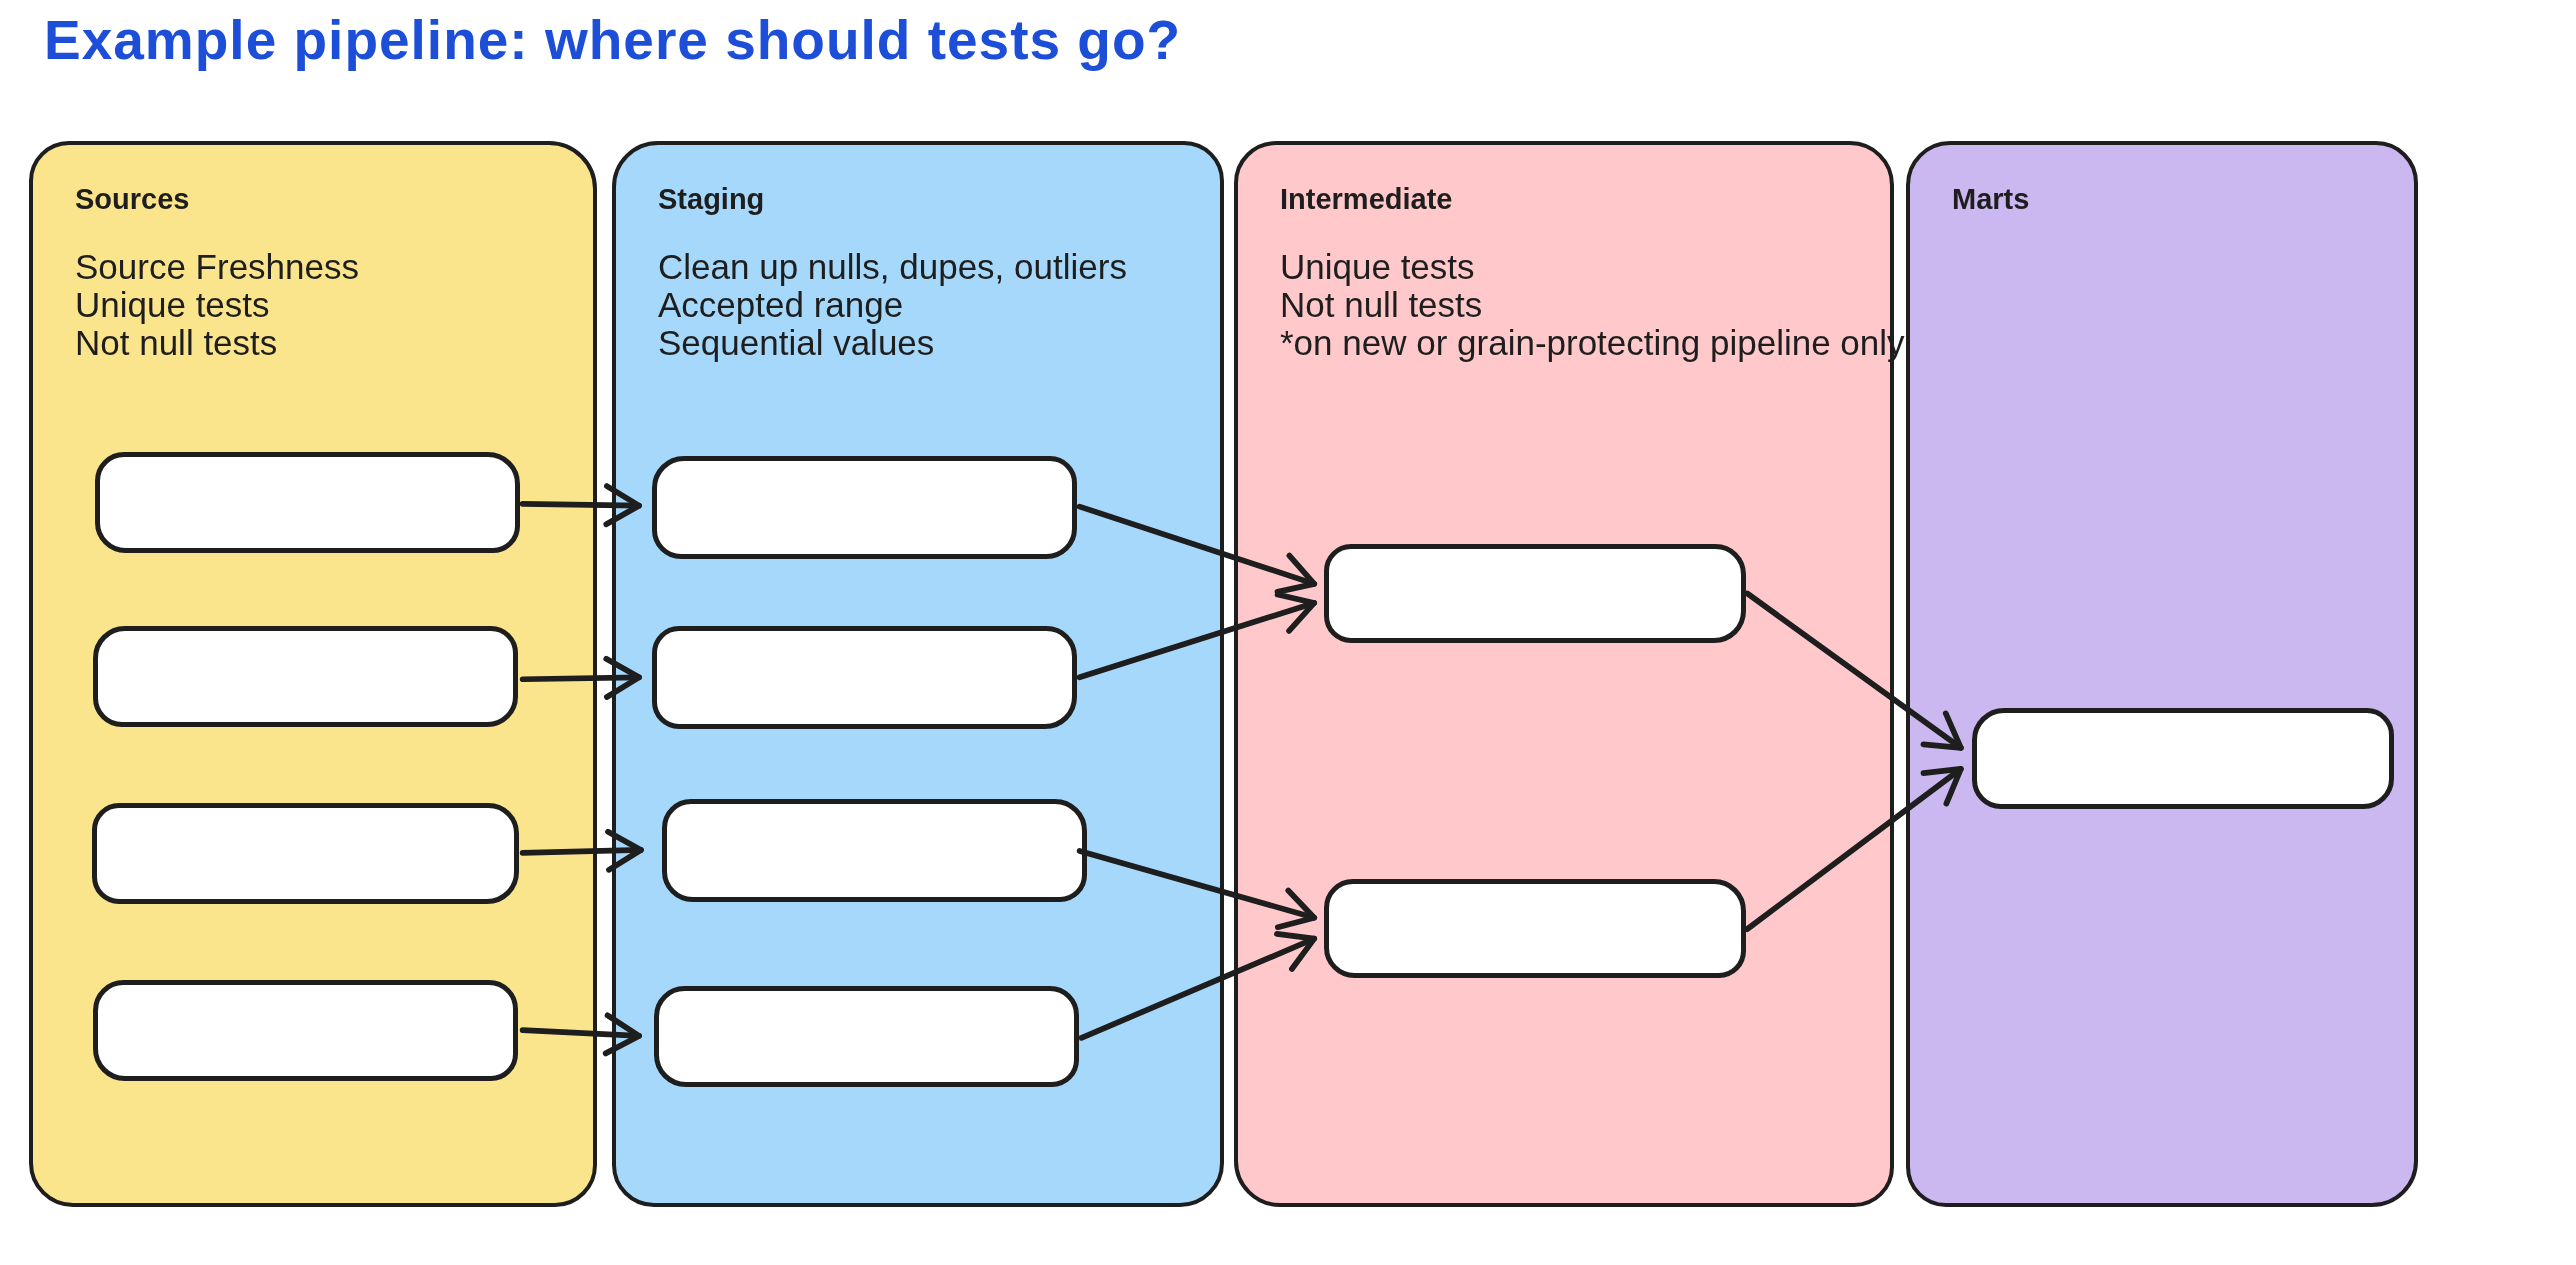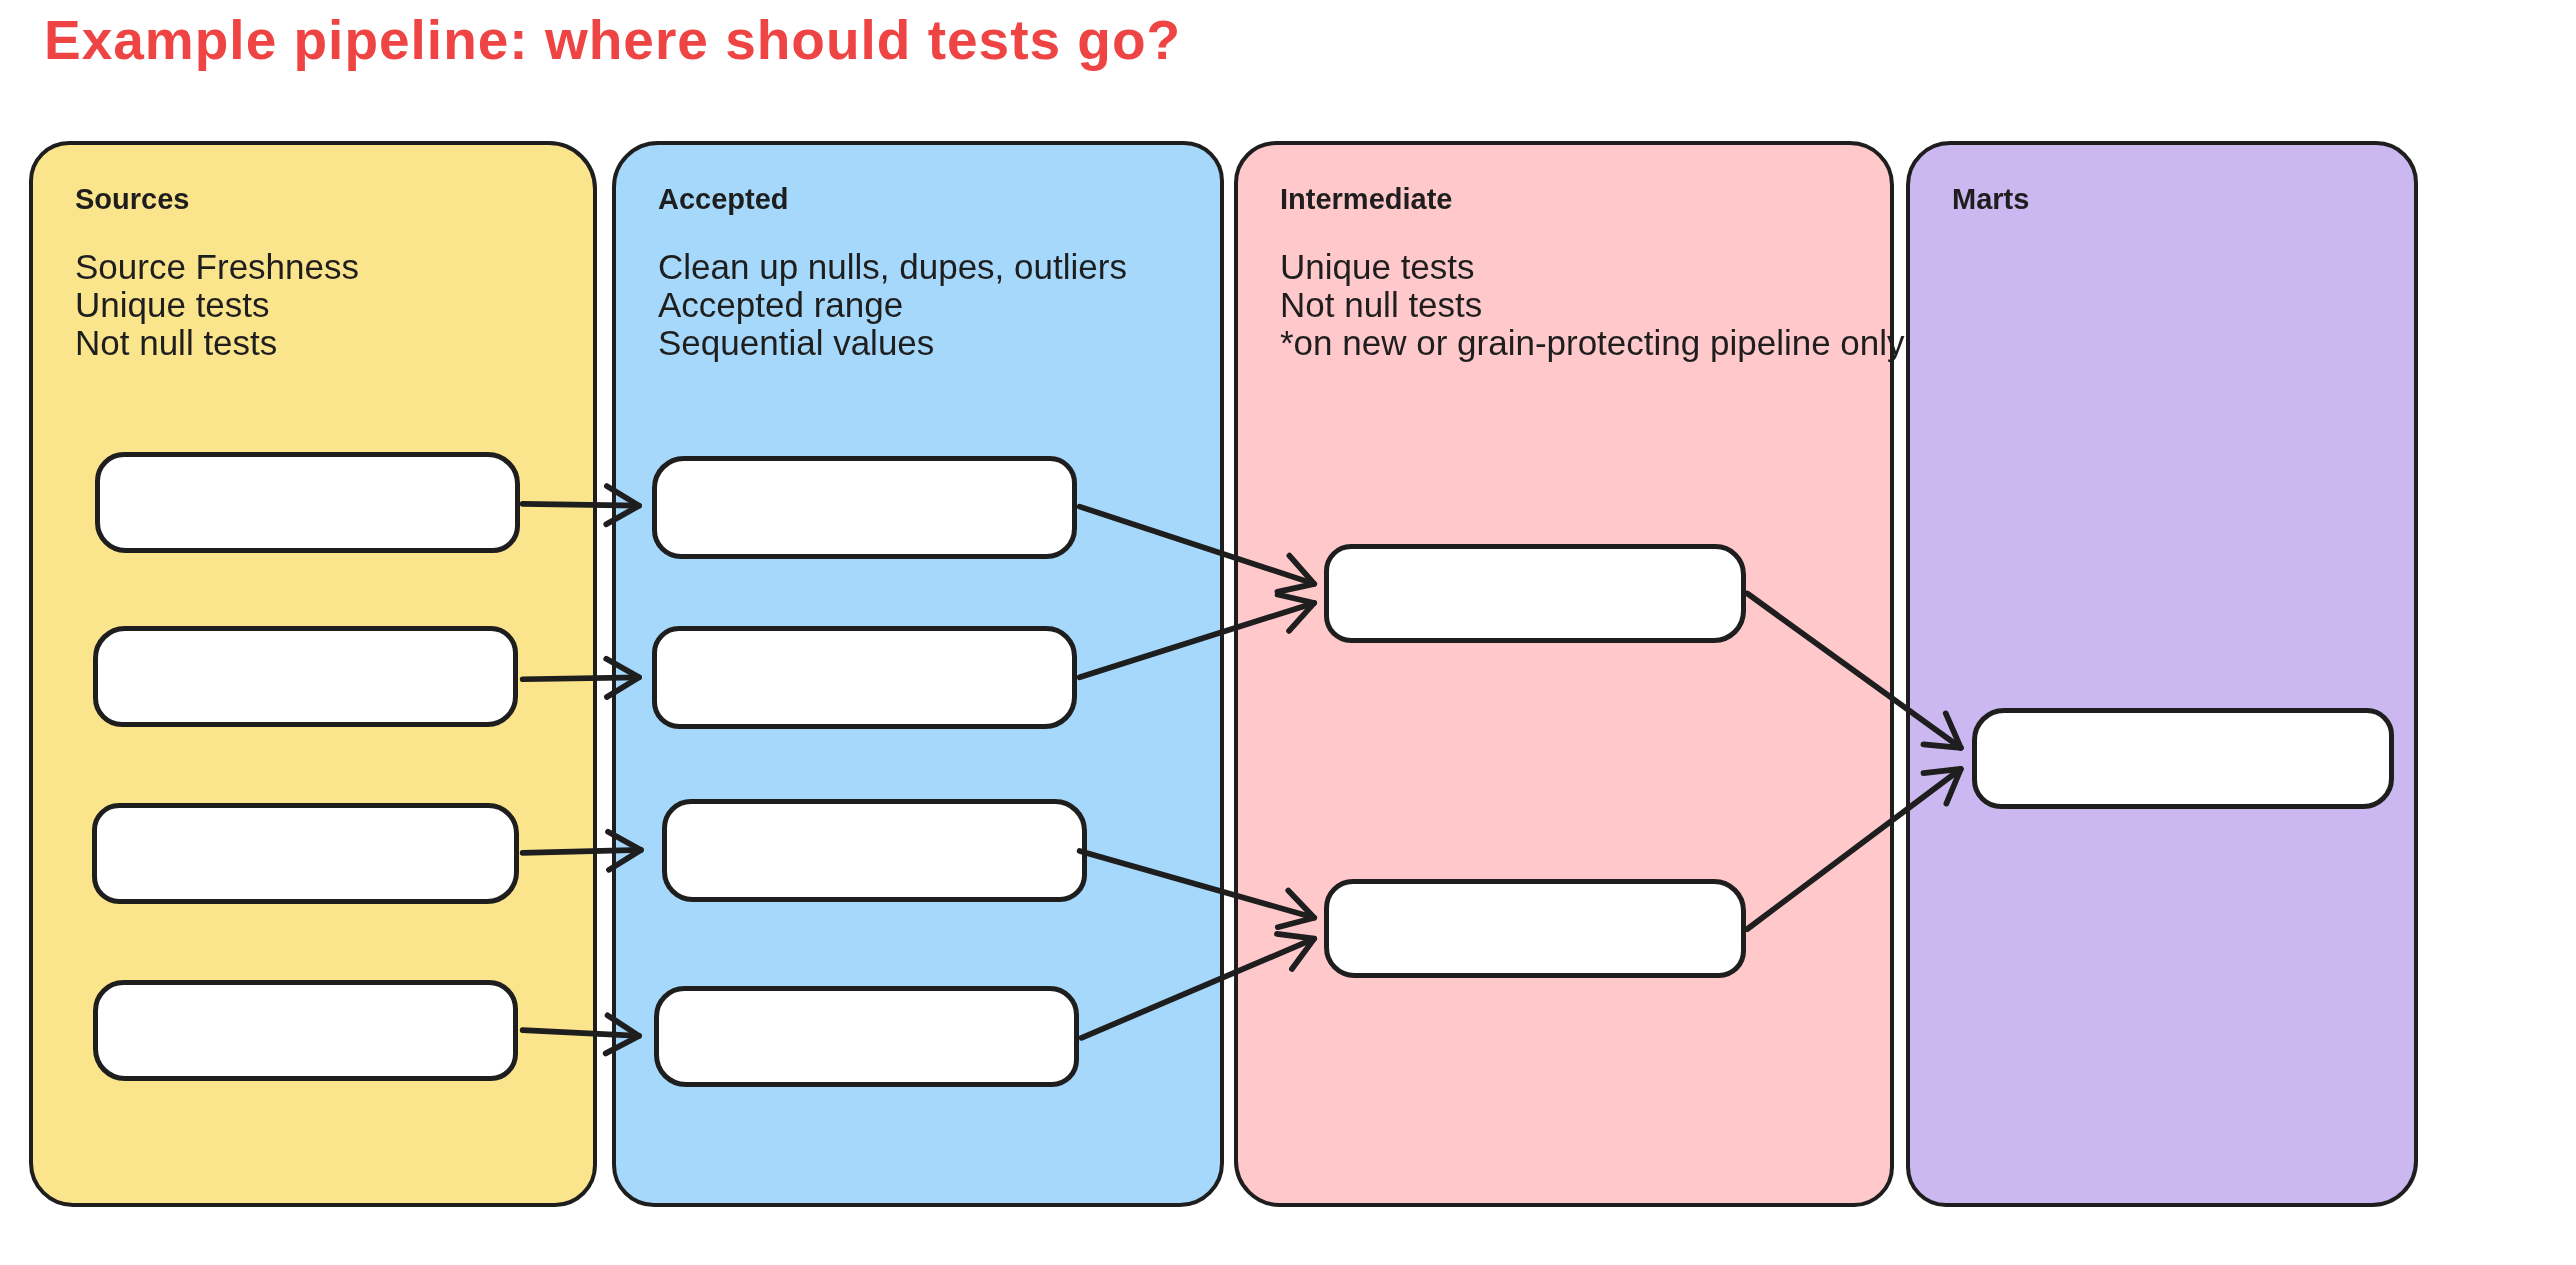--- a/index.html
+++ b/index.html
@@ -2,21 +2,21 @@
 <html><head>
 <meta charset="utf-8">
 <style>
   html,body{margin:0;padding:0;background:#ffffff;}
   .canvas{
     position:relative;width:2576px;height:1266px;background:#ffffff;overflow:hidden;
     font-family:"Liberation Sans",sans-serif;color:#1e1e1e;
   }
   .title{
     position:absolute;left:44px;top:7.6px;font-size:55px;font-weight:bold;
-    letter-spacing:1px;color:#ef4444;white-space:nowrap;
+    letter-spacing:1px;color:#1d4ed8;white-space:nowrap;
   }
   .col{
     position:absolute;top:141px;height:1066px;border:4.8px solid #1e1e1e;
     box-sizing:border-box;
   }
   .col.sources{left:29px;width:568px;background:#FBE58C;border-radius:40px 48px 42px 44px;}
   .col.staging{left:612px;width:612px;background:#A5D8FA;border-radius:46px 40px 44px 42px;}
   .col.intermediate{left:1234px;width:660px;background:#FFC9CC;border-radius:42px 44px 40px 46px;}
   .col.marts{left:1906px;width:512px;background:#CBB8F0;border-radius:44px 42px 46px 40px;}
   .col-header{
@@ -44,21 +44,21 @@
   <div class="col sources">
     <div class="col-header">Sources</div>
     <div class="col-notes">
       <div>Source Freshness</div>
       <div>Unique tests</div>
       <div>Not null tests</div>
     </div>
   </div>
 
   <div class="col staging">
-    <div class="col-header">Accepted</div>
+    <div class="col-header">Staging</div>
     <div class="col-notes">
       <div>Clean up nulls, dupes, outliers</div>
       <div>Accepted range</div>
       <div>Sequential values</div>
     </div>
   </div>
 
   <div class="col intermediate">
     <div class="col-header">Intermediate</div>
     <div class="col-notes">

